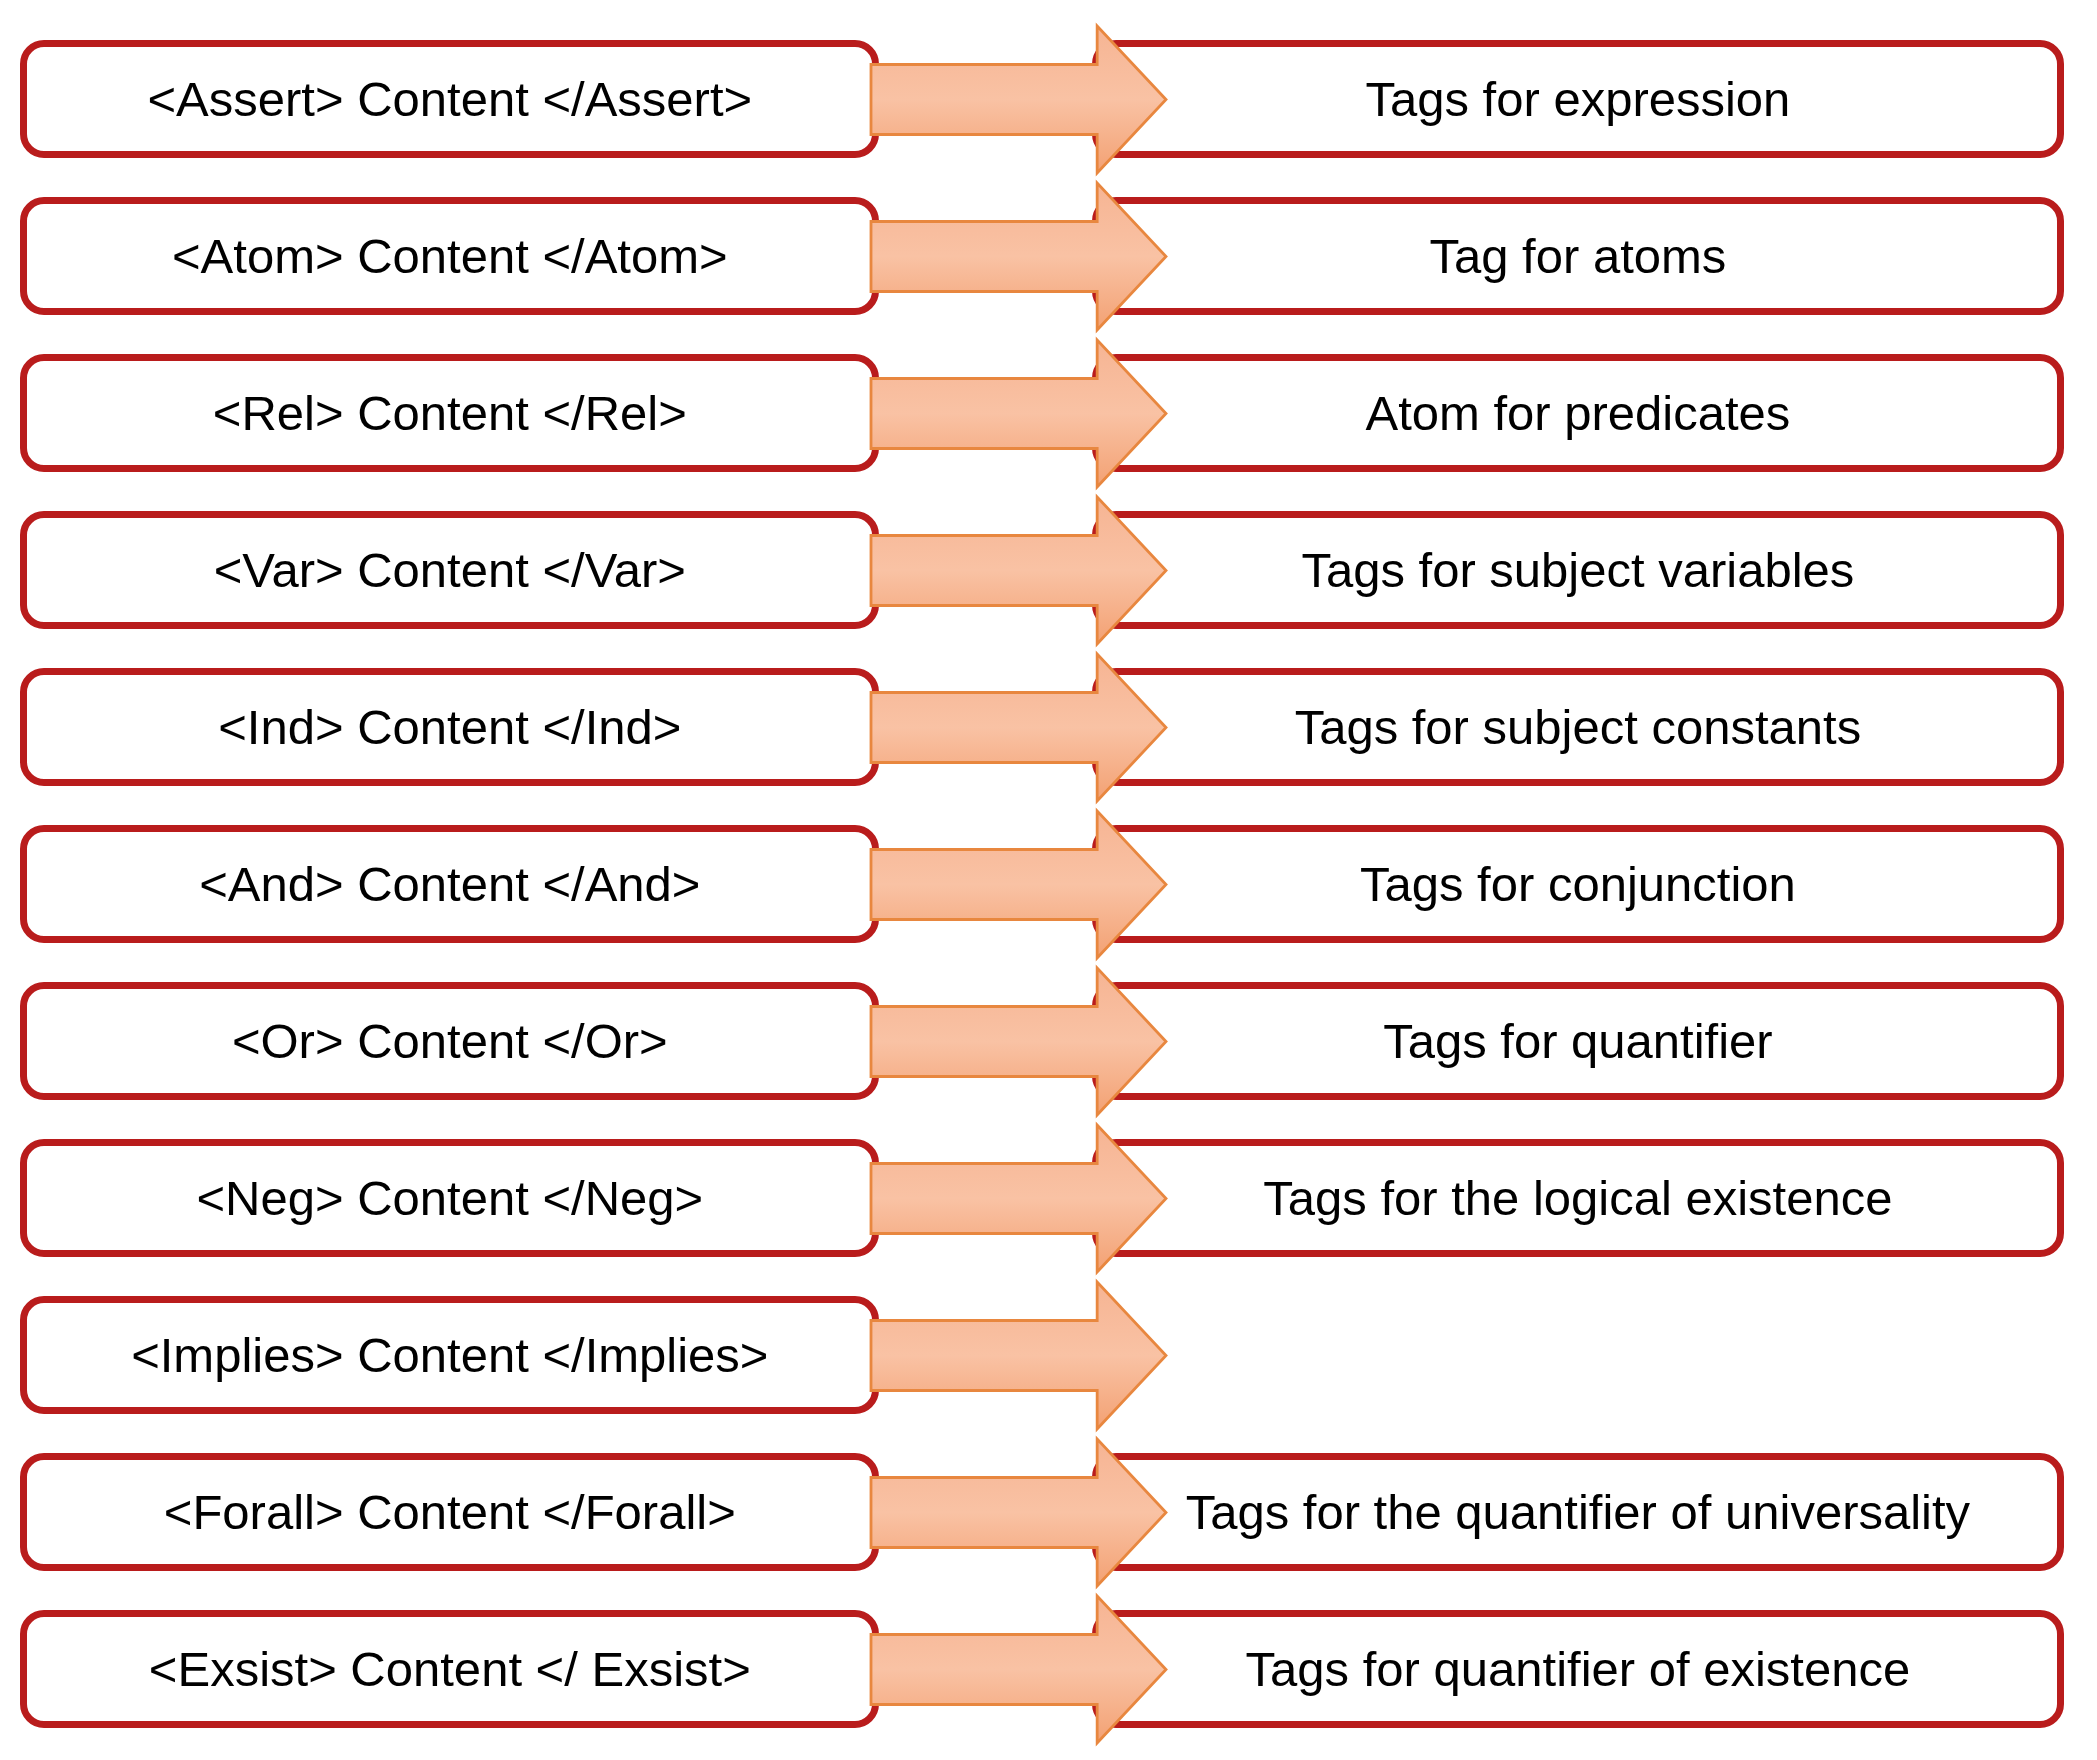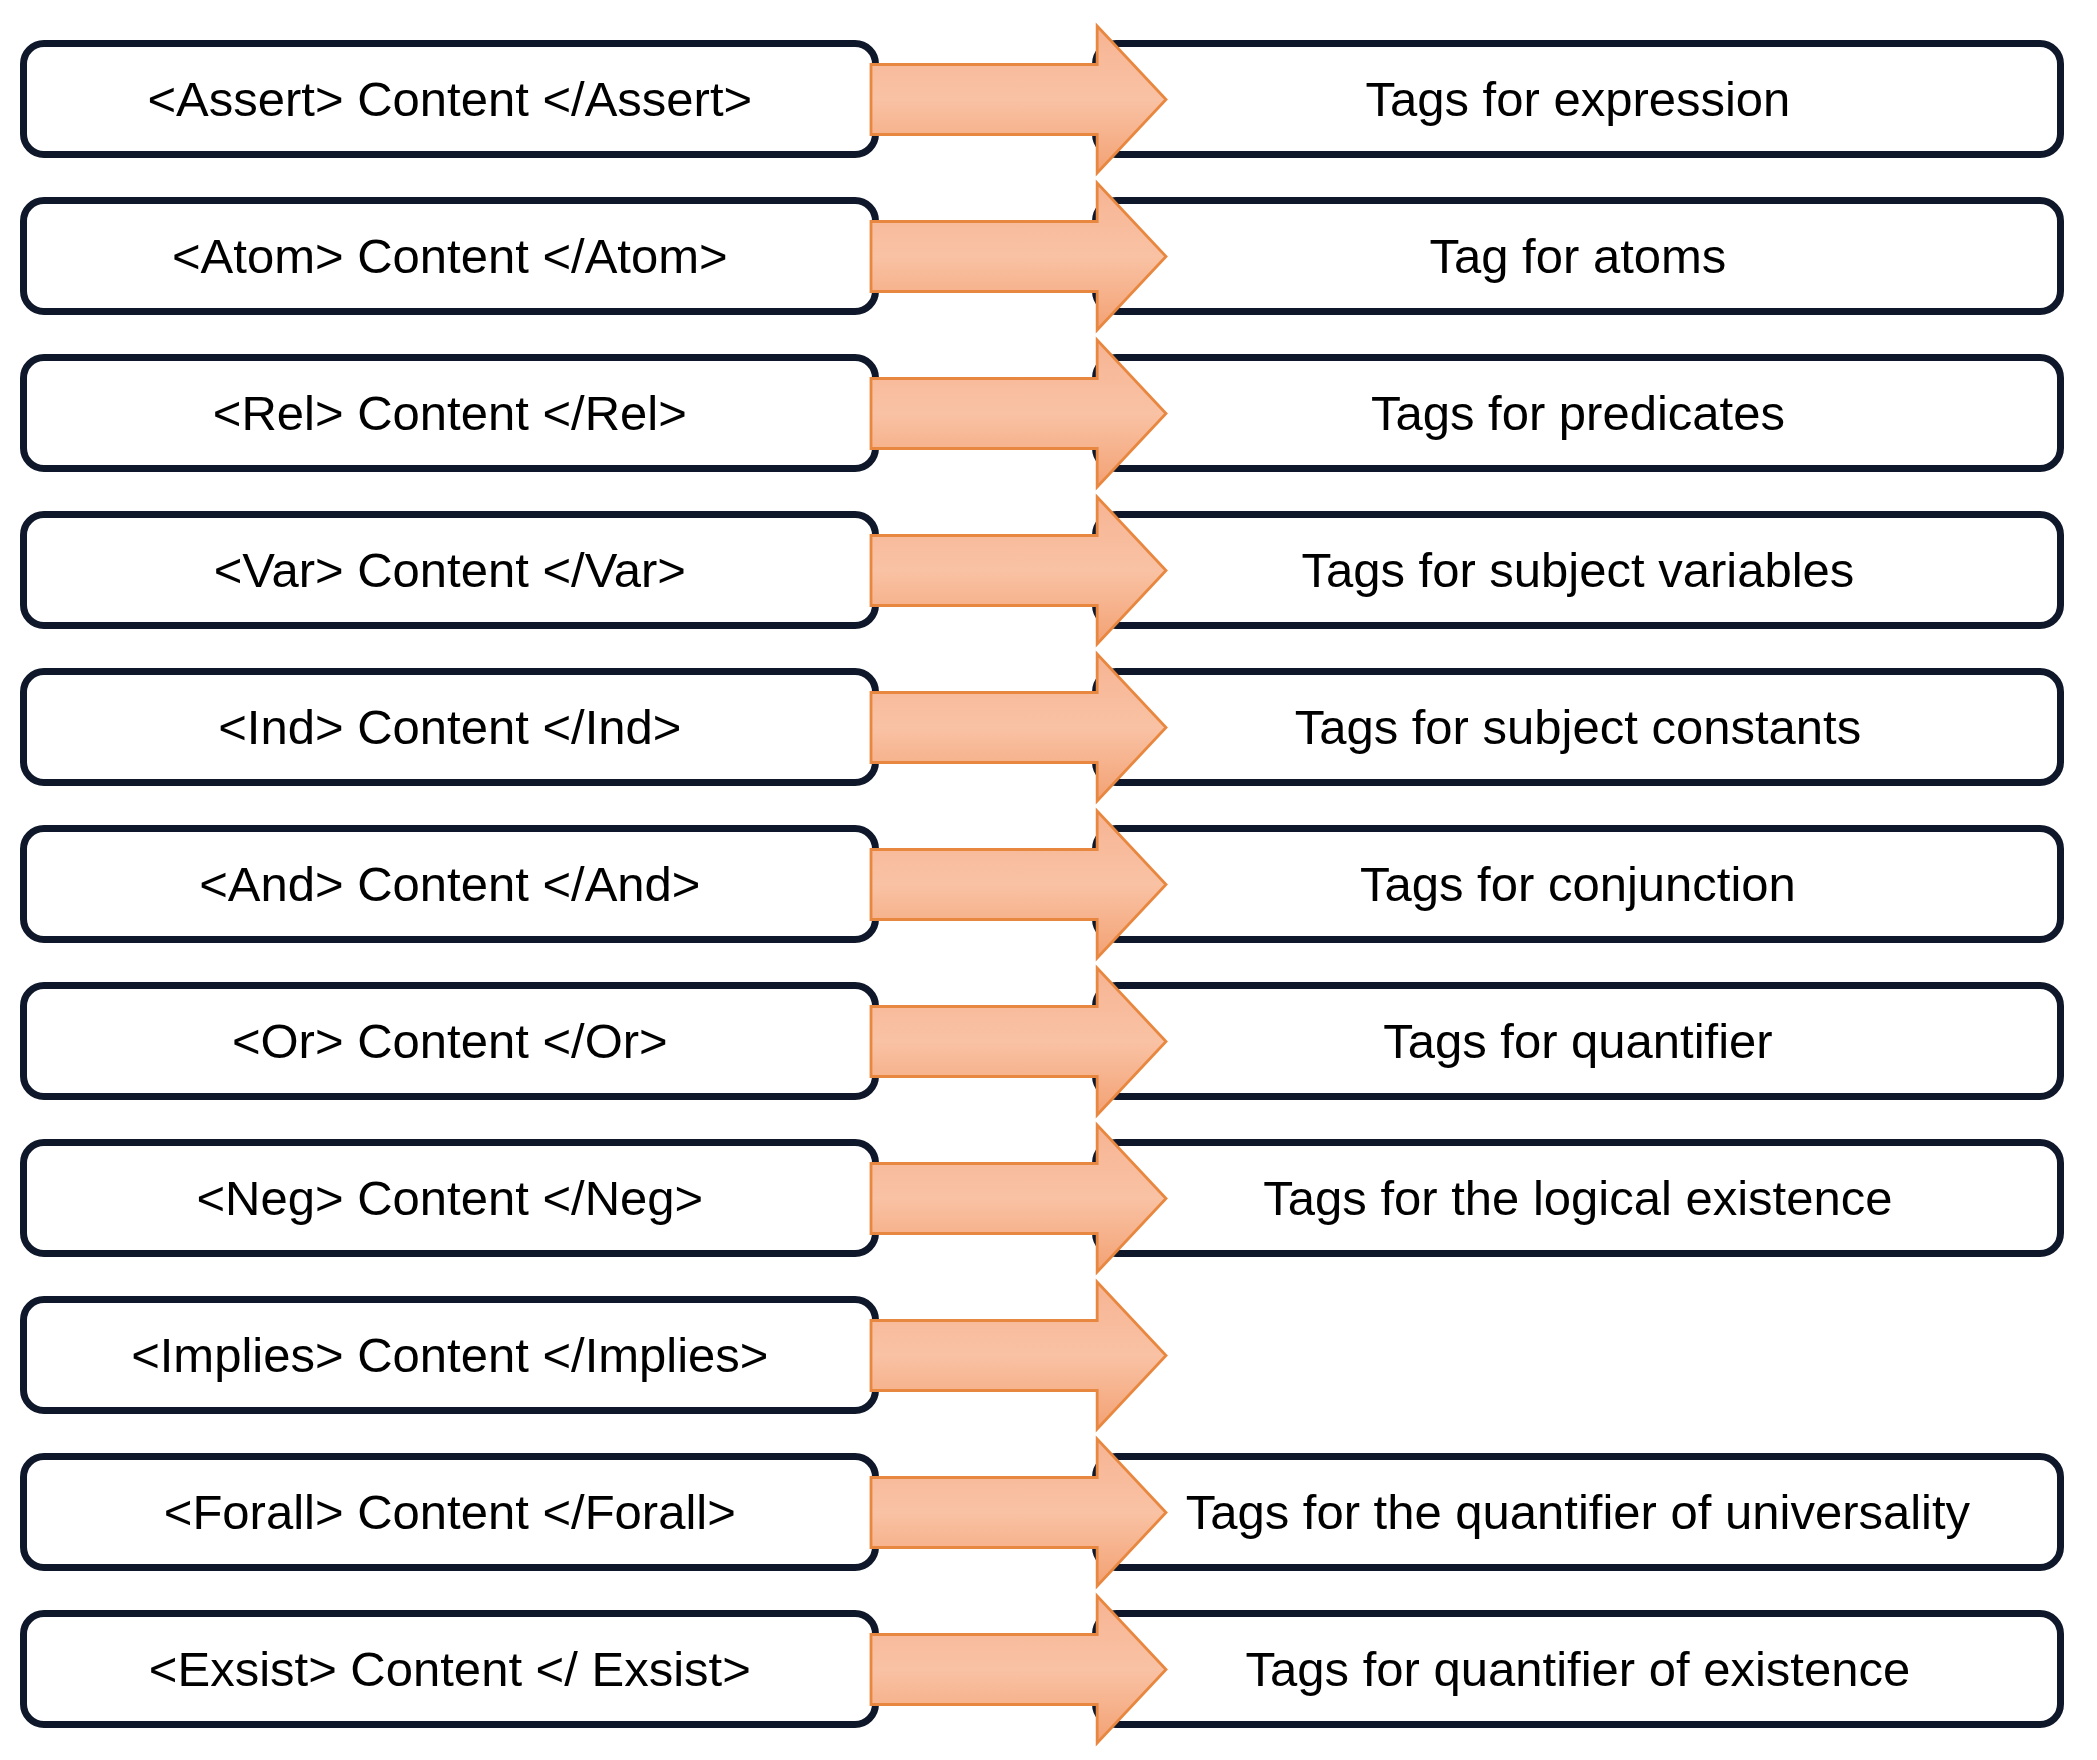--- a/index.html
+++ b/index.html
@@ -18,21 +18,21 @@
   }
   .row {
     display: flex;
     align-items: center;
     height: 118px;
     position: relative;
   }
   .box {
     box-sizing: border-box;
     height: 118px;
-    border: 7px solid #0f172a;
+    border: 7px solid #b91c1c;
     border-radius: 24px;
     background: #ffffff;
     display: flex;
     align-items: center;
     justify-content: center;
     font-size: 49px;
     line-height: 1;
     color: #000000;
     white-space: pre;
     text-align: center;
@@ -91,21 +91,21 @@
     <div class="box right">Tag for atoms</div>
   </div>
 
   <div class="row">
     <div class="box left">&lt;Rel&gt; Content &lt;/Rel&gt;</div>
     <div class="arrow">
       <svg viewBox="0 0 420 210" preserveAspectRatio="none">
         <polygon points="0,55 322,55 322,0 420,105 322,210 322,155 0,155" fill="url(#agrad)" stroke="#e8873f" stroke-width="4" stroke-linejoin="miter"></polygon>
       </svg>
     </div>
-    <div class="box right">Tags for predicates</div>
+    <div class="box right">Atom for predicates</div>
   </div>
 
   <div class="row">
     <div class="box left">&lt;Var&gt; Content &lt;/Var&gt;</div>
     <div class="arrow">
       <svg viewBox="0 0 420 210" preserveAspectRatio="none">
         <polygon points="0,55 322,55 322,0 420,105 322,210 322,155 0,155" fill="url(#agrad)" stroke="#e8873f" stroke-width="4" stroke-linejoin="miter"></polygon>
       </svg>
     </div>
     <div class="box right">Tags for subject variables</div>

